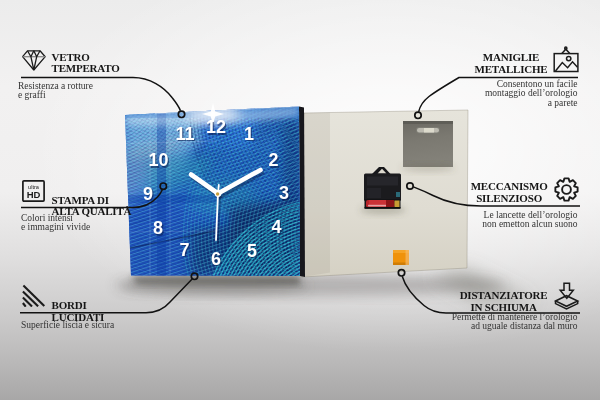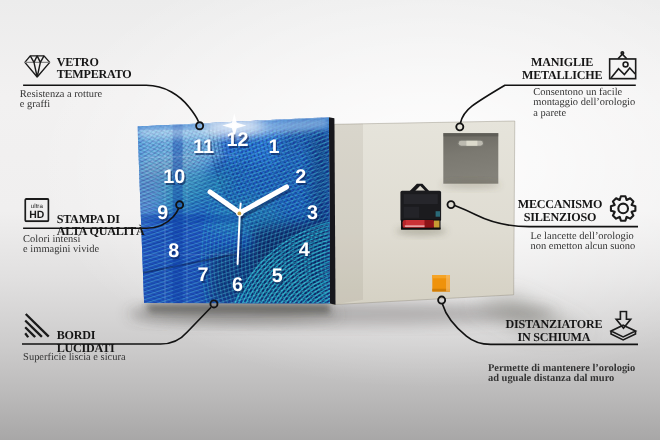--- a/index.html
+++ b/index.html
@@ -6,21 +6,21 @@
   body{width:600px;height:400px;overflow:hidden;position:relative;
     font-family:"Liberation Serif",serif;
     background:
       radial-gradient(ellipse 480px 270px at 390px 150px, rgba(255,255,255,.9), rgba(255,255,255,0) 75%),
       linear-gradient(180deg,#ececec 0%,#f2f1f1 22%,#f0efef 48%,#e0dfdf 64%,#cccbcb 79%,#bcbbbb 89%,#a8a7a7 100%);
   }
   .abs{position:absolute;}
   .titleL{font-weight:bold;color:#161616;font-size:11px;line-height:11.4px;letter-spacing:-0.2px;white-space:nowrap;}
   .titleR{font-weight:bold;color:#161616;font-size:11px;line-height:12.2px;letter-spacing:-0.2px;white-space:nowrap;text-align:center;}
   .desc{color:#333333;font-size:9.5px;line-height:9.2px;letter-spacing:0px;white-space:nowrap;}
-  .tr{text-align:left;}
+  .tr{text-align:right;}
 </style>
 </head>
 <body>
 
 <svg class="abs" style="left:0;top:0" width="600" height="400" viewBox="0 0 600 400">
   <defs>
     <linearGradient id="panelg" x1="0" y1="0" x2="0" y2="1">
       <stop offset="0" stop-color="#e6e4db"></stop>
       <stop offset="0.6" stop-color="#dfdcd2"></stop>
       <stop offset="1" stop-color="#d5d1c4"></stop>
@@ -451,13 +451,13 @@
 <div class="abs desc tr" style="right:22.5px;top:210.7px;">Le lancette dell’orologio<br>non emetton alcun suono</div>
 
 <svg class="abs" style="left:554px;top:282px" width="26" height="28" viewBox="0 0 26 28">
   <g stroke="#1b1b1b" stroke-width="1.5" fill="none" stroke-linejoin="miter">
     <path d="M10,1.2 h5.5 v7 h3.8 l-6.5,8.2 -6.6,-8.2 h3.8 z"></path>
     <path d="M1.5,19 L12.5,13.7 L23.7,19 L12.5,24.3 Z"></path>
     <path d="M1.5,19 v2.6 L12.5,27 L23.7,21.6 v-2.6"></path>
   </g>
 </svg>
 <div class="abs titleR" style="right:52.5px;top:289px;">DISTANZIATORE<br>IN SCHIUMA</div>
-<div class="abs desc tr" style="right:22.5px;top:331px;font-weight:bold;">Permette di mantenere l’orologio<br>ad uguale distanza dal muro</div>
+<div class="abs desc tr" style="right:22.5px;top:313px;">Permette di mantenere l’orologio<br>ad uguale distanza dal muro</div>
 
 </body></html>

